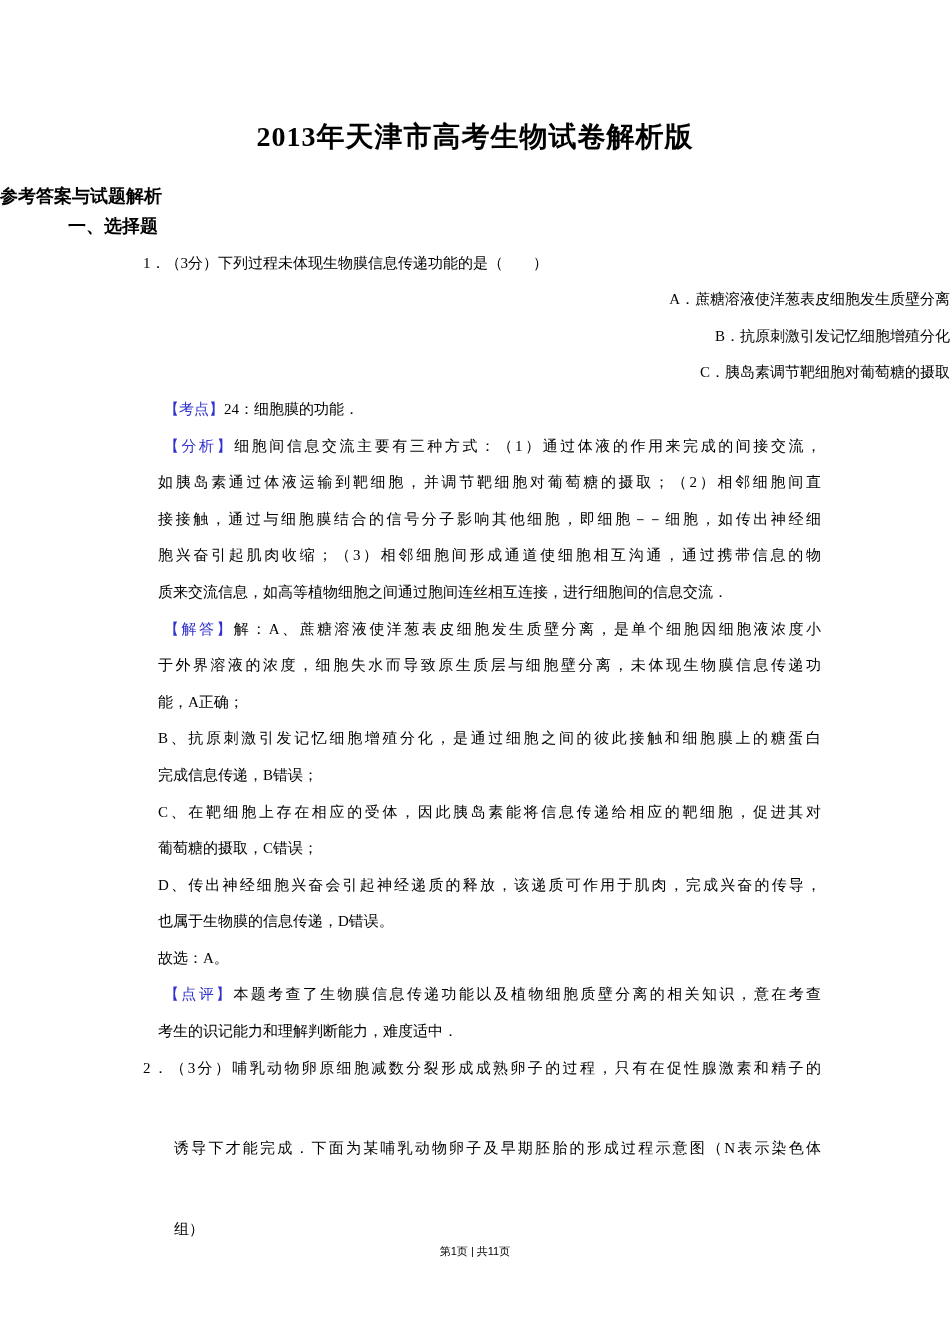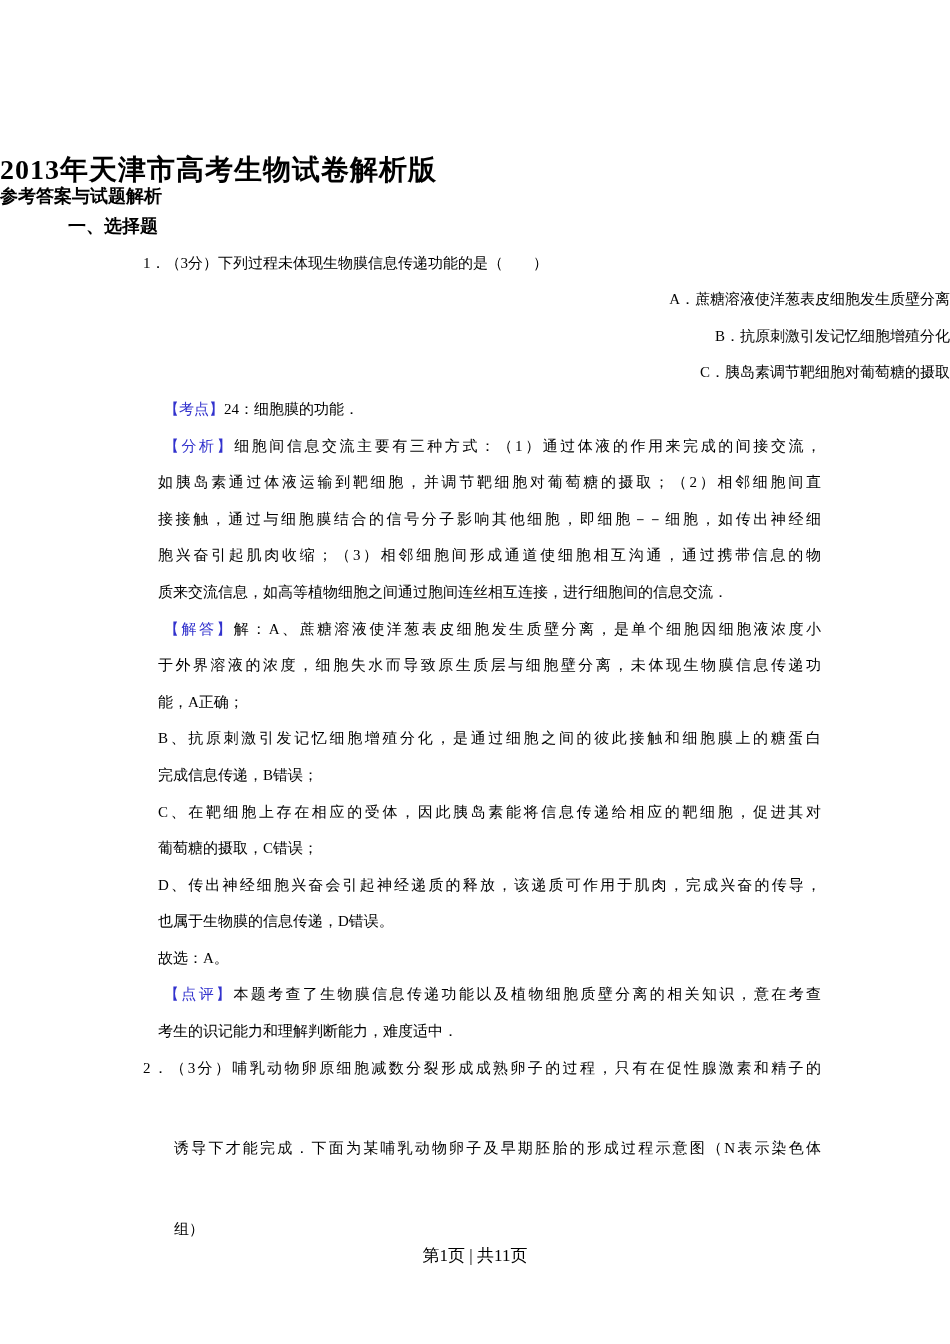--- a/index.html
+++ b/index.html
@@ -6,25 +6,24 @@
   body{
     width:950px;height:1344px;
     background:#ffffff;
     position:relative;
     overflow:hidden;
     color:#000;
     font-family:"Liberation Serif","DejaVu Serif",serif;
   }
   .doc-title{
     position:absolute;top:118px;left:0;width:950px;
-    text-align:left;
+    text-align:center;
     font-size:28px;font-weight:bold;
     font-family:"Liberation Serif","DejaVu Serif",serif;
     letter-spacing:1px;
-    margin-top:33px;
   }
   .doc-subtitle{
     position:absolute;top:184px;left:0;width:950px;
     text-align:left;
     font-size:18px;font-weight:bold;
     font-family:"Liberation Sans","DejaVu Sans",sans-serif;
   }
   .content{
     position:absolute;top:208px;left:0;width:950px;
   }
@@ -41,22 +40,22 @@
   .q    {margin-left:143px;width:678px;}
   .opt  {margin-left:76px;text-align:right;}
   .lab  {margin-left:164px;width:657px;}
   .cont {margin-left:158px;width:663px;}
   .qcont{margin-left:174px;width:647px;margin-top:44px;}
   .full {text-align:justify;text-align-last:justify;}
   .label{color:var(--label-blue,#3232CD);}
   .footer{
     position:absolute;top:1244px;left:0;width:950px;
     text-align:center;
-    font-size:17px;
-    font-family:Liberation Serif, serif;
+    font-size:11px;
+    font-family:Liberation Sans, sans-serif;
   }
 </style>
 </head>
 <body style="--label-blue: #3232CD;">
 
 <div class="doc-title">2013年天津市高考生物试卷解析版</div>
 <div class="doc-subtitle">参考答案与试题解析</div>
 
 <div class="content">
   <div class="line h">一、选择题</div>

